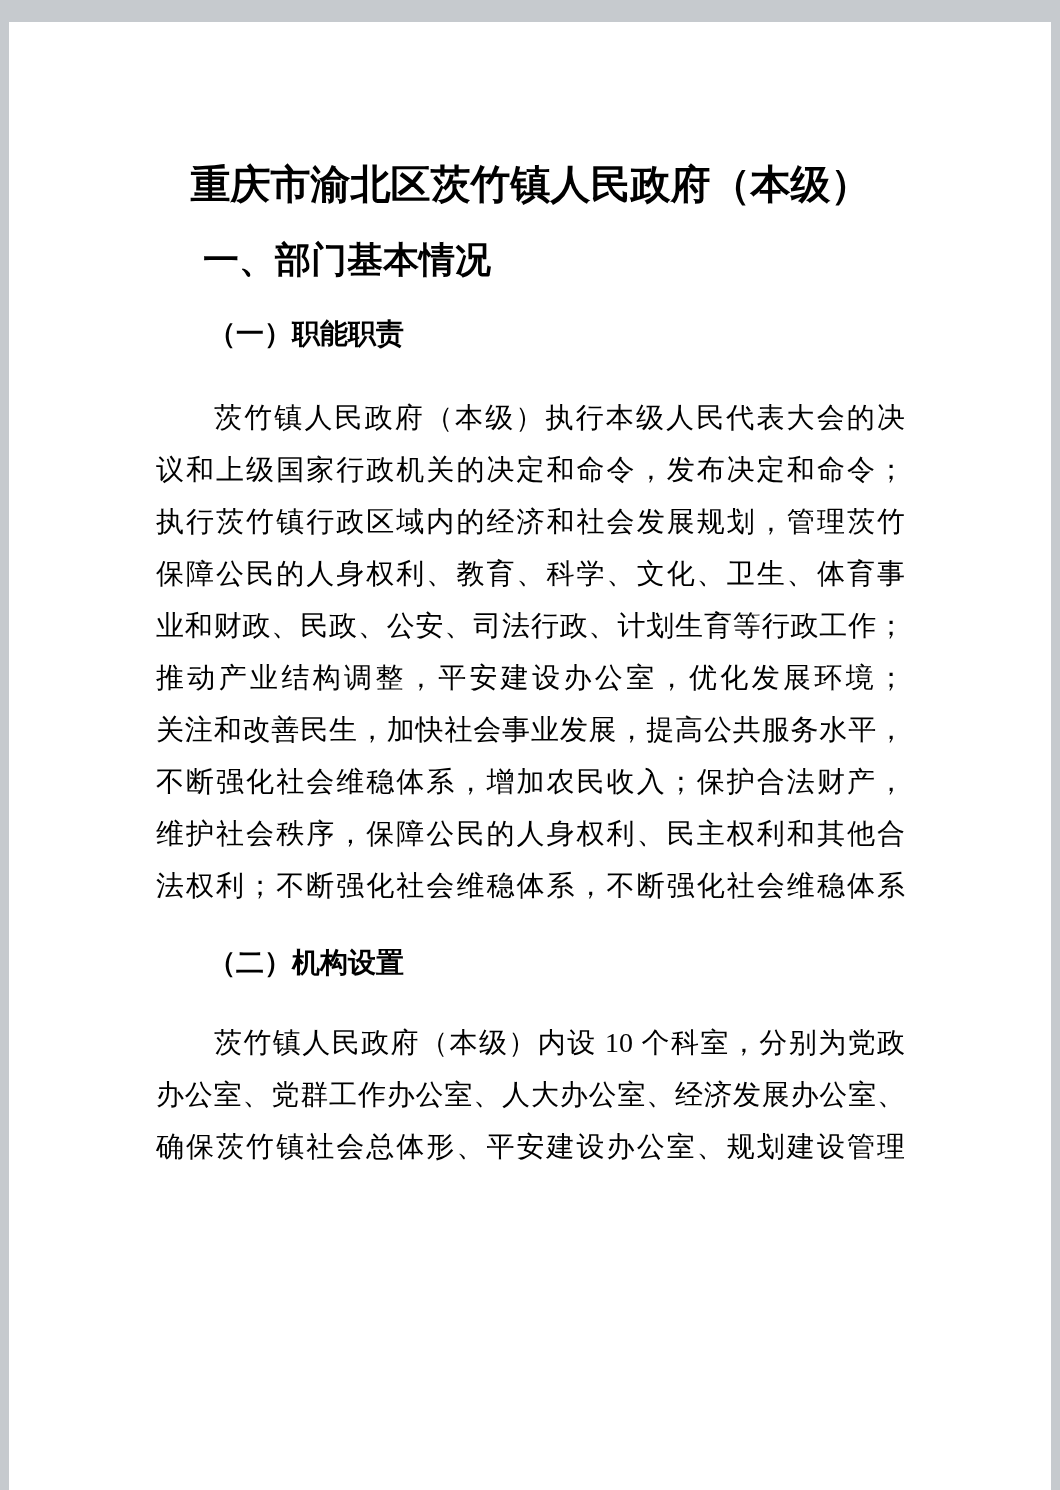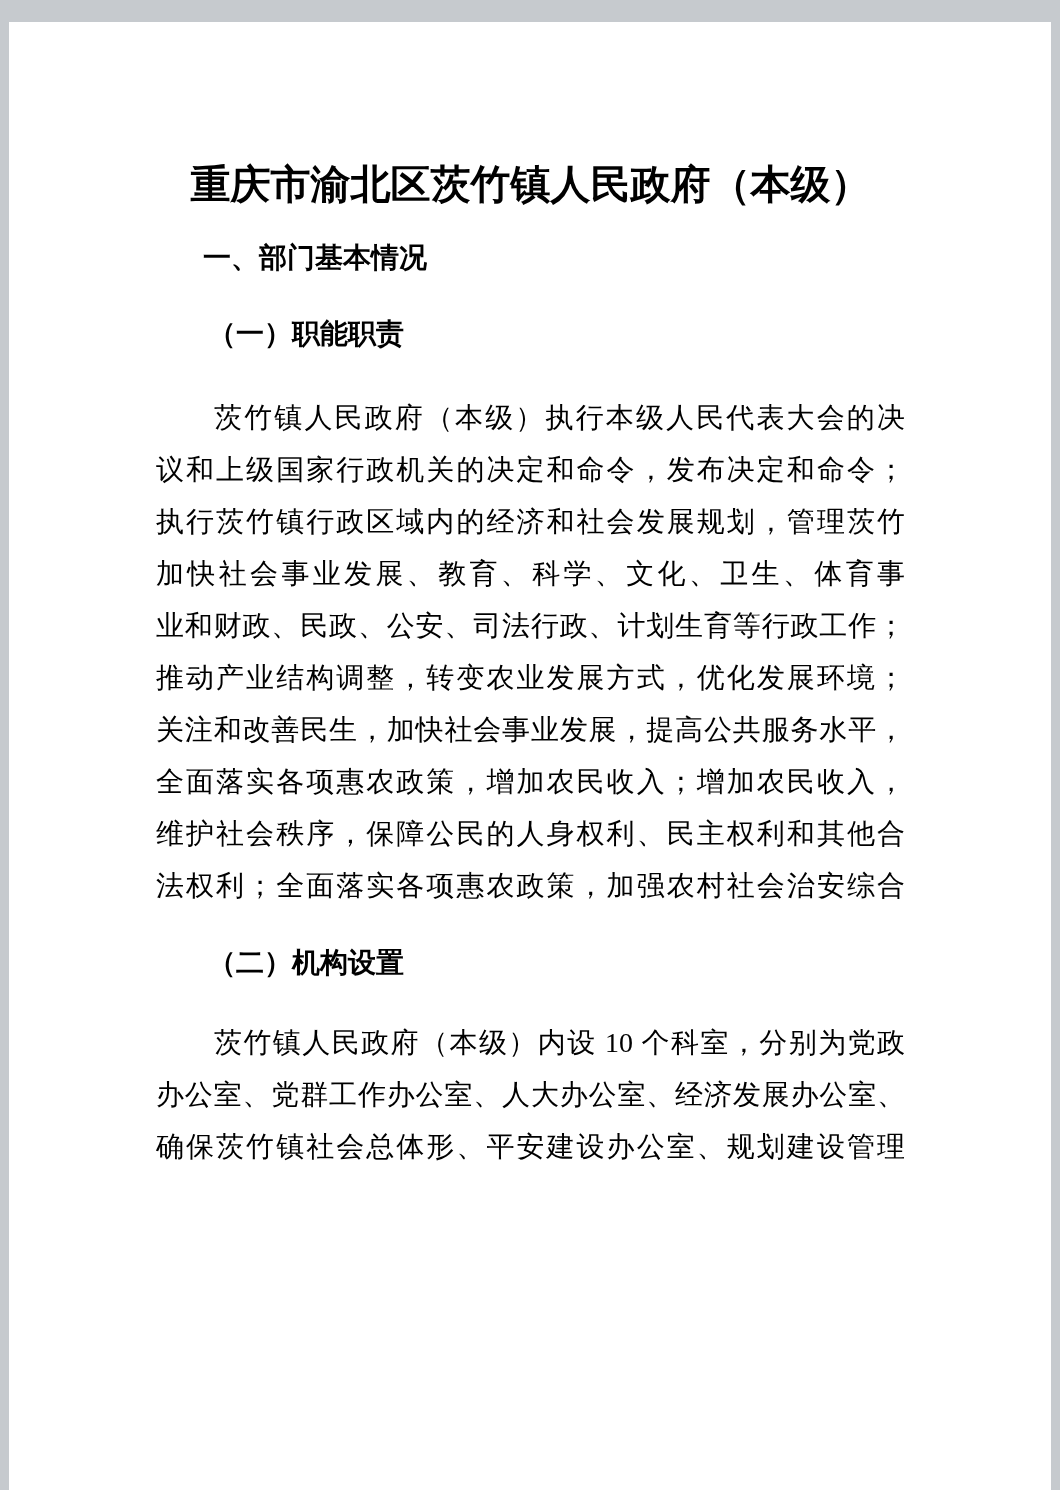--- a/index.html
+++ b/index.html
@@ -32,24 +32,24 @@
     line-height: 52px;
     font-weight: 700;
     font-family: "Liberation Serif", "DejaVu Serif", serif;
     white-space: nowrap;
   }
   .title.l2 {
     margin-top: 30px;
   }
   .sec-heading {
     margin: 23px 0 0 0;
-    font-size: 28px;
+    font-size: 36px;
     line-height: 52px;
     font-weight: 700;
-    font-family: Liberation Mono, monospace;
+    font-family: Liberation Serif, serif;
     text-indent: 47px;
   }
   .sub-heading {
     margin: 22px 0 0 0;
     font-size: 28px;
     line-height: 52px;
     font-weight: 700;
     text-indent: 52px;
   }
   .sub-heading.org {
@@ -83,27 +83,27 @@
 
 
   <h2 class="sec-heading">一、部门基本情况</h2>
 
   <h3 class="sub-heading duties">（一）职能职责</h3>
 
   <div class="para duties">
     <div class="ln first">茨竹镇人民政府（本级）执行本级人民代表大会的决</div>
     <div class="ln">议和上级国家行政机关的决定和命令，发布决定和命令；</div>
     <div class="ln">执行茨竹镇行政区域内的经济和社会发展规划，管理茨竹</div>
-    <div class="ln">加快社会事业发展、教育、科学、文化、卫生、体育事</div>
+    <div class="ln">保障公民的人身权利、教育、科学、文化、卫生、体育事</div>
     <div class="ln">业和财政、民政、公安、司法行政、计划生育等行政工作；</div>
-    <div class="ln">推动产业结构调整，转变农业发展方式，优化发展环境；</div>
+    <div class="ln">推动产业结构调整，平安建设办公室，优化发展环境；</div>
     <div class="ln">关注和改善民生，加快社会事业发展，提高公共服务水平，</div>
-    <div class="ln">全面落实各项惠农政策，增加农民收入；增加农民收入，</div>
+    <div class="ln">不断强化社会维稳体系，增加农民收入；保护合法财产，</div>
     <div class="ln">维护社会秩序，保障公民的人身权利、民主权利和其他合</div>
-    <div class="ln">法权利；全面落实各项惠农政策，加强农村社会治安综合</div>
+    <div class="ln">法权利；不断强化社会维稳体系，不断强化社会维稳体系</div>
   </div>
 
   <h3 class="sub-heading org">（二）机构设置</h3>
 
   <div class="para org">
     <div class="ln first">茨竹镇人民政府（本级）内设 10 个科室，分别为党政</div>
     <div class="ln">办公室、党群工作办公室、人大办公室、经济发展办公室、</div>
     <div class="ln">确保茨竹镇社会总体形、平安建设办公室、规划建设管理</div>
   </div>
 

